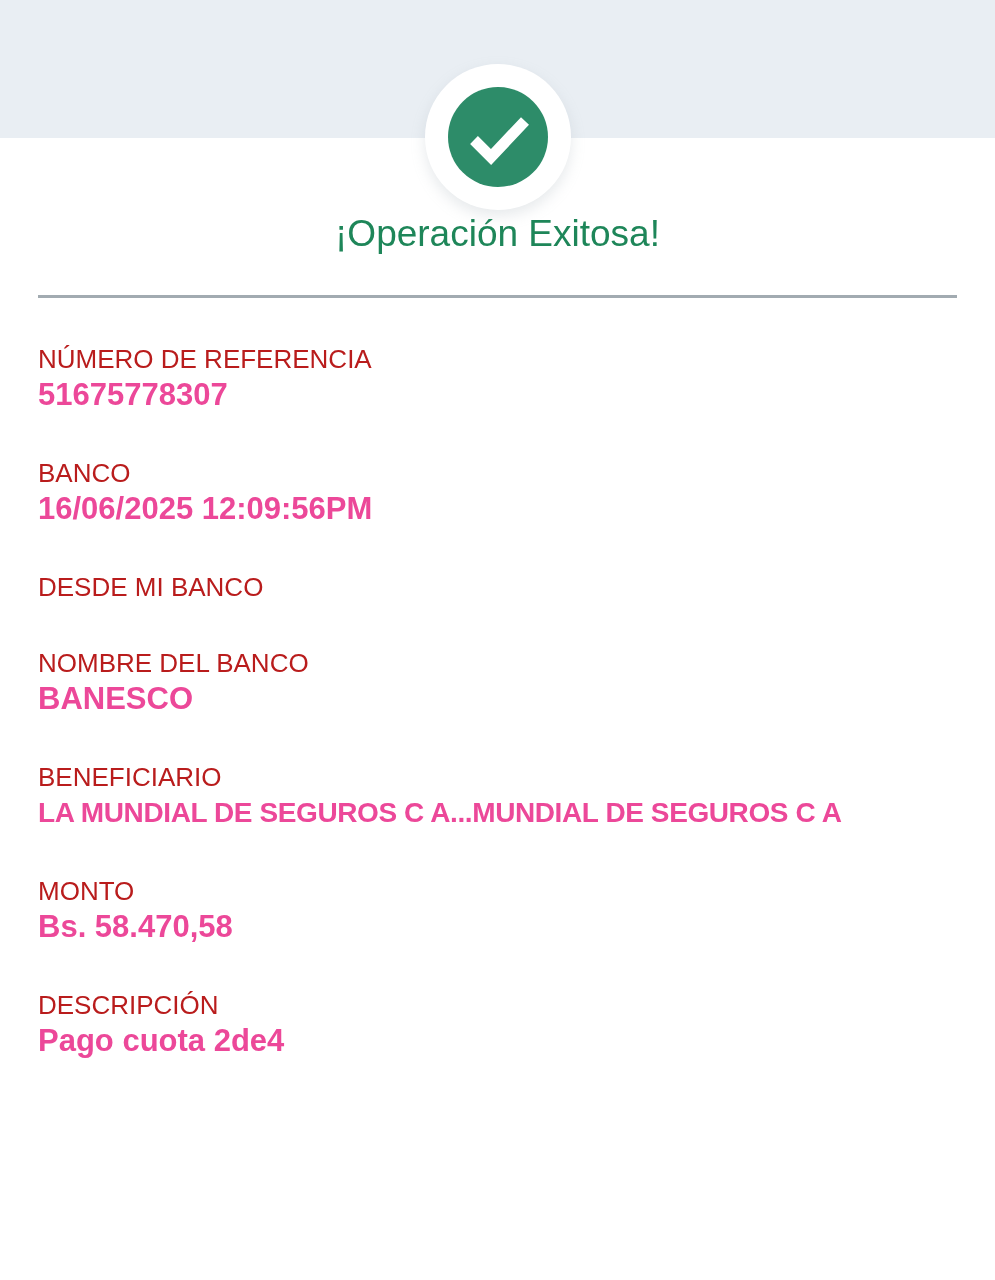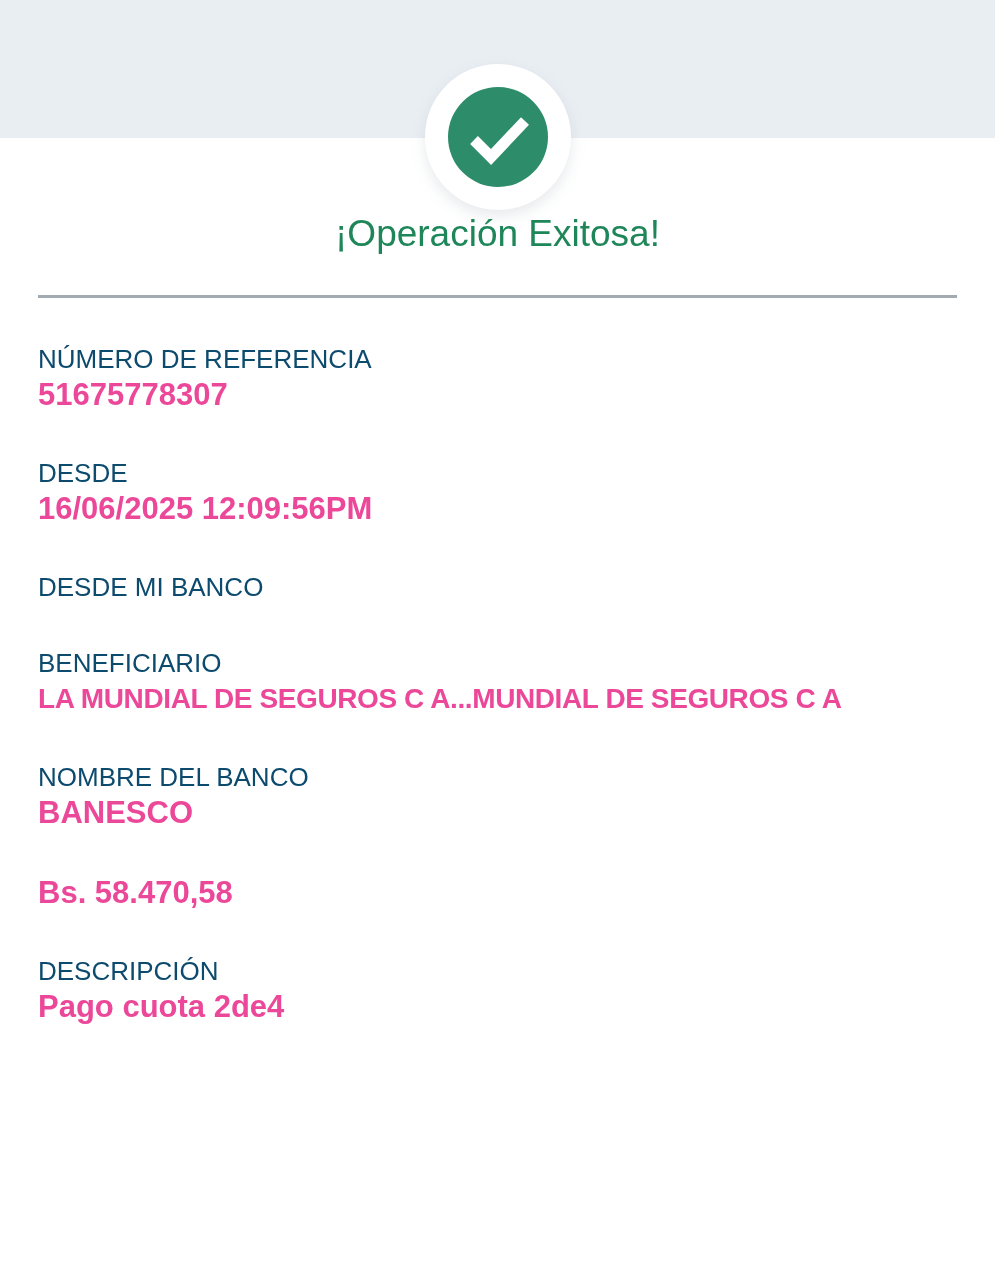--- a/index.html
+++ b/index.html
@@ -63,21 +63,21 @@
 
   
   .fields {
     padding: 44px 38px 0 38px;
   }
   .field { margin-bottom: 42px; }
   .field-label {
     font-size: 26px;
     line-height: 34px;
     font-weight: 400;
-    color: #0c4a6e;
+    color: #b91c1c;
   }
   .field-value {
     font-size: 31px;
     line-height: 38px;
     font-weight: 700;
     color: #ec4899;
     white-space: nowrap;
   }
   .field-value.condensed {
     font-size: 28px;
@@ -102,40 +102,41 @@
 <hr class="divider">
 
 <div class="fields">
 
   <div class="field">
     <div class="field-label">NÚMERO DE REFERENCIA</div>
     <div class="field-value">51675778307</div>
   </div>
 
   <div class="field">
-    <div class="field-label">DESDE</div>
+    <div class="field-label">BANCO</div>
     <div class="field-value">16/06/2025 12:09:56PM</div>
   </div>
 
   <div class="field">
     <div class="field-label">DESDE MI BANCO</div>
   </div>
 
   <div class="field">
+    <div class="field-label">NOMBRE DEL BANCO</div>
+    <div class="field-value">BANESCO</div>
+  </div>
+
+  <div class="field">
     <div class="field-label">BENEFICIARIO</div>
     <div class="field-value condensed">LA MUNDIAL DE SEGUROS C A...MUNDIAL DE SEGUROS C A</div>
   </div>
 
-  <div class="field">
-    <div class="field-label">NOMBRE DEL BANCO</div>
-    <div class="field-value">BANESCO</div>
-  </div>
-
 
   <div class="field">
+    <div class="field-label">MONTO</div>
     <div class="field-value">Bs. 58.470,58</div>
   </div>
 
   <div class="field">
     <div class="field-label">DESCRIPCIÓN</div>
     <div class="field-value">Pago cuota 2de4</div>
   </div>
 
 </div>
 

